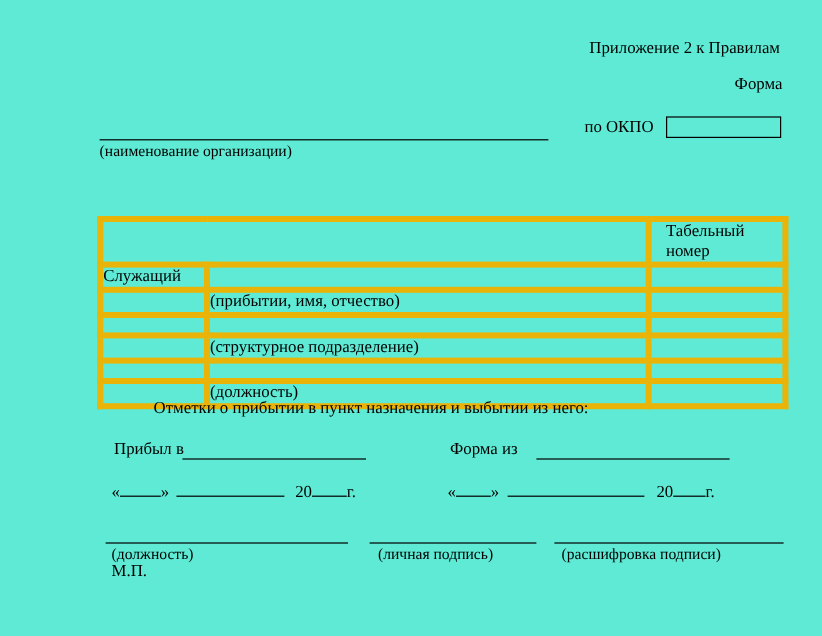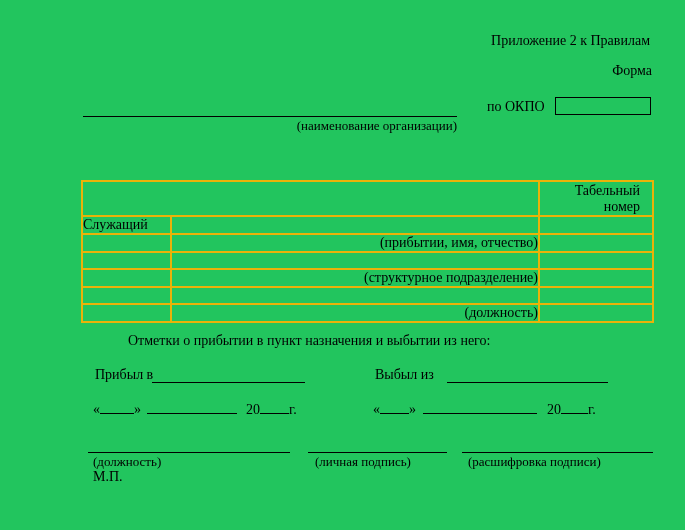--- a/index.html
+++ b/index.html
@@ -1,29 +1,29 @@
 <!DOCTYPE html>
 <html><head>
 <meta charset="utf-8">
 <style>
   html,body{margin:0;padding:0;background:#fff;}
   .page{
-    position:relative;width:685px;height:530px;background:#22c55e;
+    position:relative;width:685px;height:530px;background:#5eead4;
     font-family:"Liberation Serif", serif;font-size:14px;color:#000;
     line-height:14px;overflow:hidden;
   }
   .abs{position:absolute;}
   .caption{font-size:13px;}
   .blankline{border-bottom:1px solid #000;}
-  .center{text-align:right;}
+  .center{text-align:left;}
   table.form{
     border-collapse:collapse;table-layout:fixed;width:571px;
   }
   table.form td{
-    border:2px solid #eab308;padding:0;font-size:14px;line-height:16px;
+    border:5px solid #eab308;padding:0;font-size:14px;line-height:16px;
     vertical-align:middle;overflow:hidden;
   }
   td.lbl{padding-left:11px;}
   .daterow span{vertical-align:baseline;}
   .daterow .blank{
     display:inline-block;height:12px;border-bottom:1px solid #000;
   }
   .daterow .gap{display:inline-block;height:1px;}
 </style>
 </head>
@@ -82,21 +82,21 @@
       <td></td>
     </tr>
   </tbody>
     </table>
 
   <div class="abs" style="left:128px;top:334px;">Отметки о прибытии в пункт назначения и выбытии из него:</div>
 
   <div class="abs" style="left:95px;top:368px;">Прибыл в</div>
   <div class="abs blankline" style="left:152px;top:369px;width:153px;height:13px;"></div>
 
-  <div class="abs" style="left:375px;top:368px;">Выбыл из</div>
+  <div class="abs" style="left:375px;top:368px;">Форма из</div>
   <div class="abs blankline" style="left:447px;top:369px;width:161px;height:13px;"></div>
 
   <div class="abs daterow" style="left:93px;top:401px;">
     <span>«</span><span class="blank" style="width:34px;"></span><span>»</span><span class="gap" style="width:6px;"></span><span class="blank" style="width:90px;"></span><span class="gap" style="width:9px;"></span><span>20</span><span class="blank" style="width:29px;"></span><span>г.</span>
   </div>
 
   <div class="abs daterow" style="left:373px;top:401px;">
     <span>«</span><span class="blank" style="width:29px;"></span><span>»</span><span class="gap" style="width:7px;"></span><span class="blank" style="width:114px;"></span><span class="gap" style="width:10px;"></span><span>20</span><span class="blank" style="width:27px;"></span><span>г.</span>
   </div>
 

